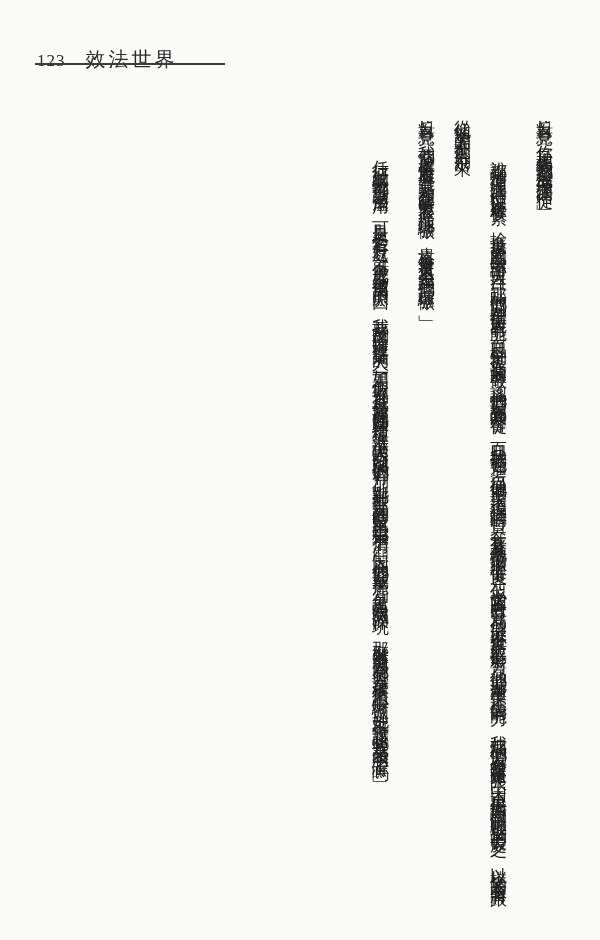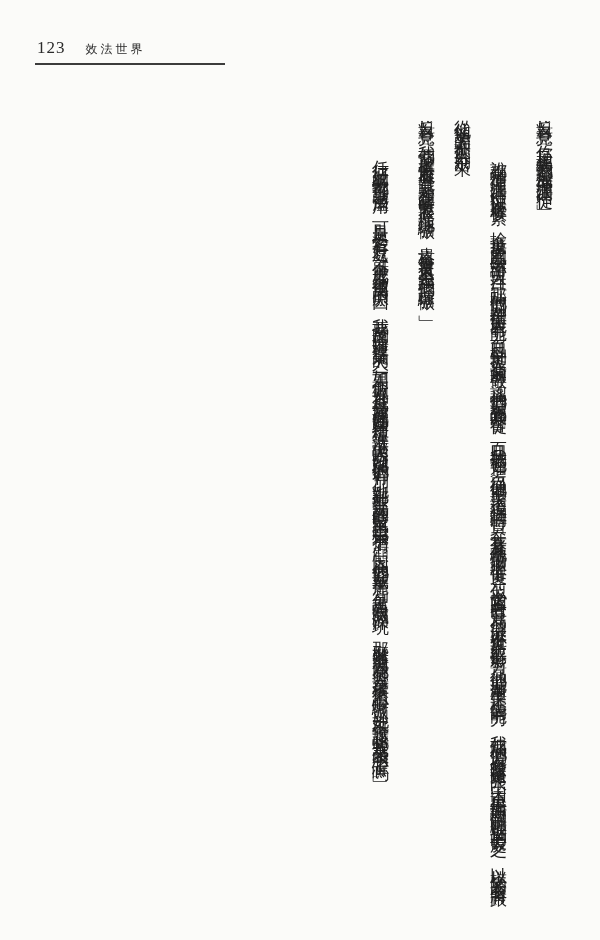--- a/index.html
+++ b/index.html
@@ -22,24 +22,25 @@
     font-size: 16px;
     color: #2b2b2b;
     white-space: nowrap;
   }
   .page-num {
     display: inline-block;
     margin-right: 16px;
     font-size: 17px;
     letter-spacing: 1px;
     color: #2b2b2b;
+    margin-top: 13px;
   }
   .chapter {
     display: inline-block;
-    font-size: 12px;
+    font-size: 20px;
     letter-spacing: 3px;
     color: #2b2b2b;
   }
   .header-rule {
     position: absolute;
     left: 35px;
     top: 63px;
     width: 190px;
     height: 2px;
     background: #3c3c3c;

